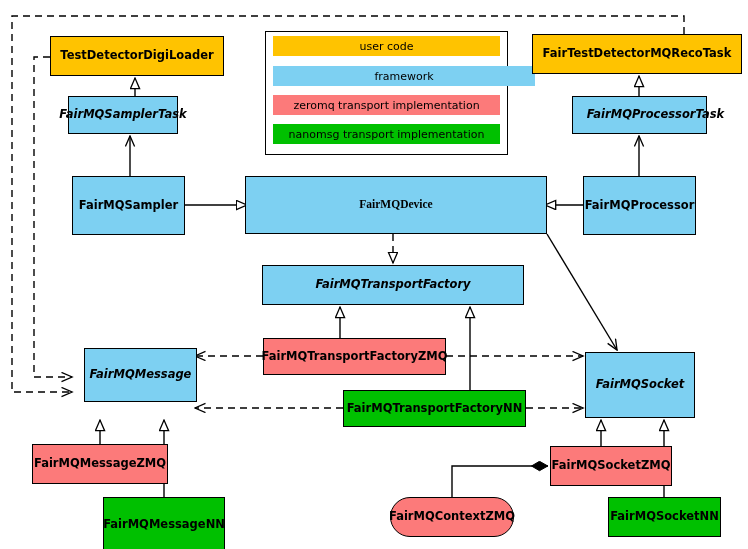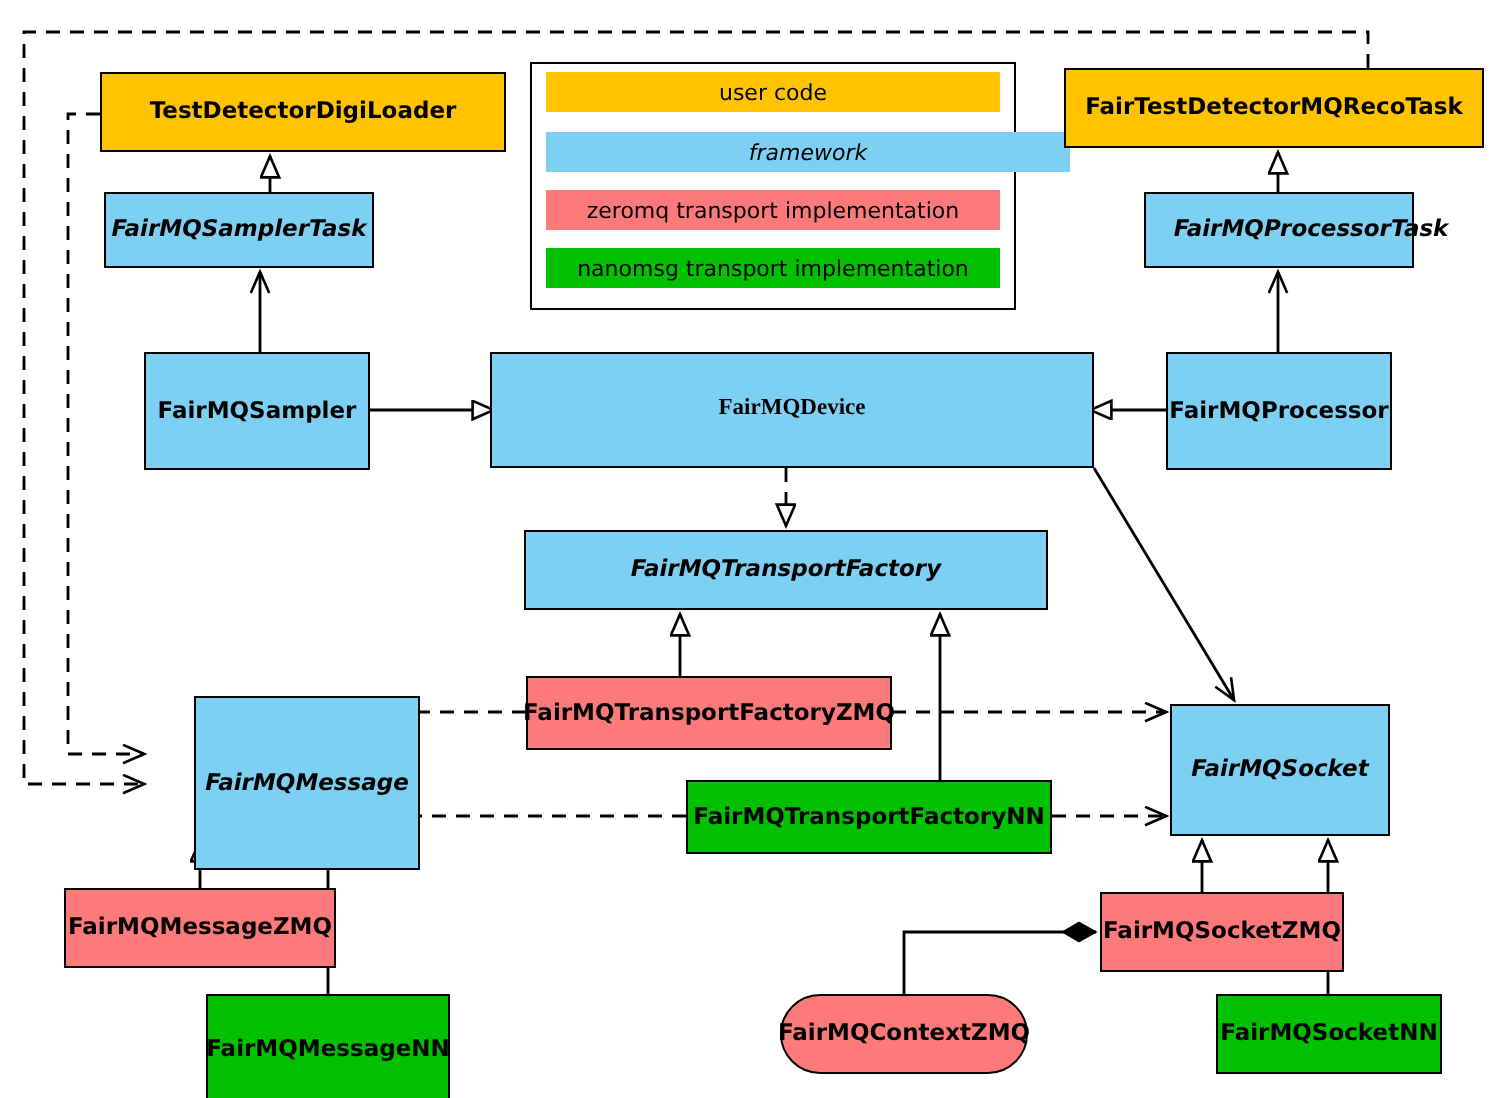--- a/index.html
+++ b/index.html
@@ -69,51 +69,51 @@
       <path d="M 664,497 L 664,420" marker-end="url(#hollowTri)"></path>
 
       <path d="M 452,497 L 452,466 L 548,466" marker-end="url(#blackDiamond)"></path>
     </g>
   </svg>
 
   <div class="legend-box" style="left:265px;top:31px;width:243px;height:124px;"></div>
   <div class="legend-item" style="left:273px;top:36px;width:227px;height:20px;background:#ffc300;">
     <span>user code</span>
   </div>
-  <div class="legend-item" style="left:273px;top:66px;width:262px;height:20px;background:#7dd0f2;font-style:italic;">
+  <div class="legend-item" style="left:273px;top:66px;width:262px;height:20px;background:#7dd0f2;">
     <span>framework</span>
   </div>
   <div class="legend-item" style="left:273px;top:95px;width:227px;height:20px;background:#fc7a7a;">
     <span>zeromq transport implementation</span>
   </div>
   <div class="legend-item" style="left:273px;top:124px;width:227px;height:20px;background:#00c000;">
     <span>nanomsg transport implementation</span>
   </div>
 
-  <div class="node bold" style="left:50px;top:36px;width:203px;height:40px;background:#ffc300;">TestDetectorDigiLoader</div>
+  <div class="node bold" style="left:50px;top:36px;width:174px;height:40px;background:#ffc300;">TestDetectorDigiLoader</div>
 
-  <div class="node ital" style="left:52px;top:96px;width:135px;height:38px;background:#7dd0f2;">FairMQSamplerTask</div>
+  <div class="node ital" style="left:68px;top:96px;width:110px;height:38px;background:#7dd0f2;">FairMQSamplerTask</div>
 
   <div class="node bold" style="left:72px;top:176px;width:113px;height:59px;background:#7dd0f2;">FairMQSampler</div>
 
   <div class="node bold" style="left:245px;top:176px;width:302px;height:58px;background:#7dd0f2;font-family:Liberation Serif, serif;">FairMQDevice</div>
 
   <div class="node bold" style="left:583px;top:176px;width:113px;height:59px;background:#7dd0f2;">FairMQProcessor</div>
 
   <div class="node ital" style="left:572px;top:96px;width:135px;height:38px;background:#7dd0f2;padding-left:32px;">FairMQProcessorTask</div>
 
   <div class="node bold" style="left:532px;top:34px;width:210px;height:40px;background:#ffc300;">FairTestDetectorMQRecoTask</div>
 
   <div class="node ital" style="left:262px;top:265px;width:262px;height:40px;background:#7dd0f2;">FairMQTransportFactory</div>
 
   <div class="node bold" style="left:263px;top:338px;width:183px;height:37px;background:#fc7a7a;">FairMQTransportFactoryZMQ</div>
 
   <div class="node bold" style="left:343px;top:390px;width:183px;height:37px;background:#00c000;">FairMQTransportFactoryNN</div>
 
-  <div class="node ital" style="left:97px;top:348px;width:113px;height:87px;background:#7dd0f2;">FairMQMessage</div>
+  <div class="node ital" style="left:84px;top:348px;width:113px;height:54px;background:#7dd0f2;">FairMQMessage</div>
 
   <div class="node bold" style="left:32px;top:444px;width:136px;height:40px;background:#fc7a7a;">FairMQMessageZMQ</div>
 
   <div class="node bold" style="left:103px;top:497px;width:122px;height:55px;background:#00c000;">FairMQMessageNN</div>
 
   <div class="node ital" style="left:585px;top:352px;width:110px;height:66px;background:#7dd0f2;">FairMQSocket</div>
 
   <div class="node bold" style="left:550px;top:446px;width:122px;height:40px;background:#fc7a7a;">FairMQSocketZMQ</div>
 
   <div class="node bold" style="left:608px;top:497px;width:113px;height:40px;background:#00c000;">FairMQSocketNN</div>

